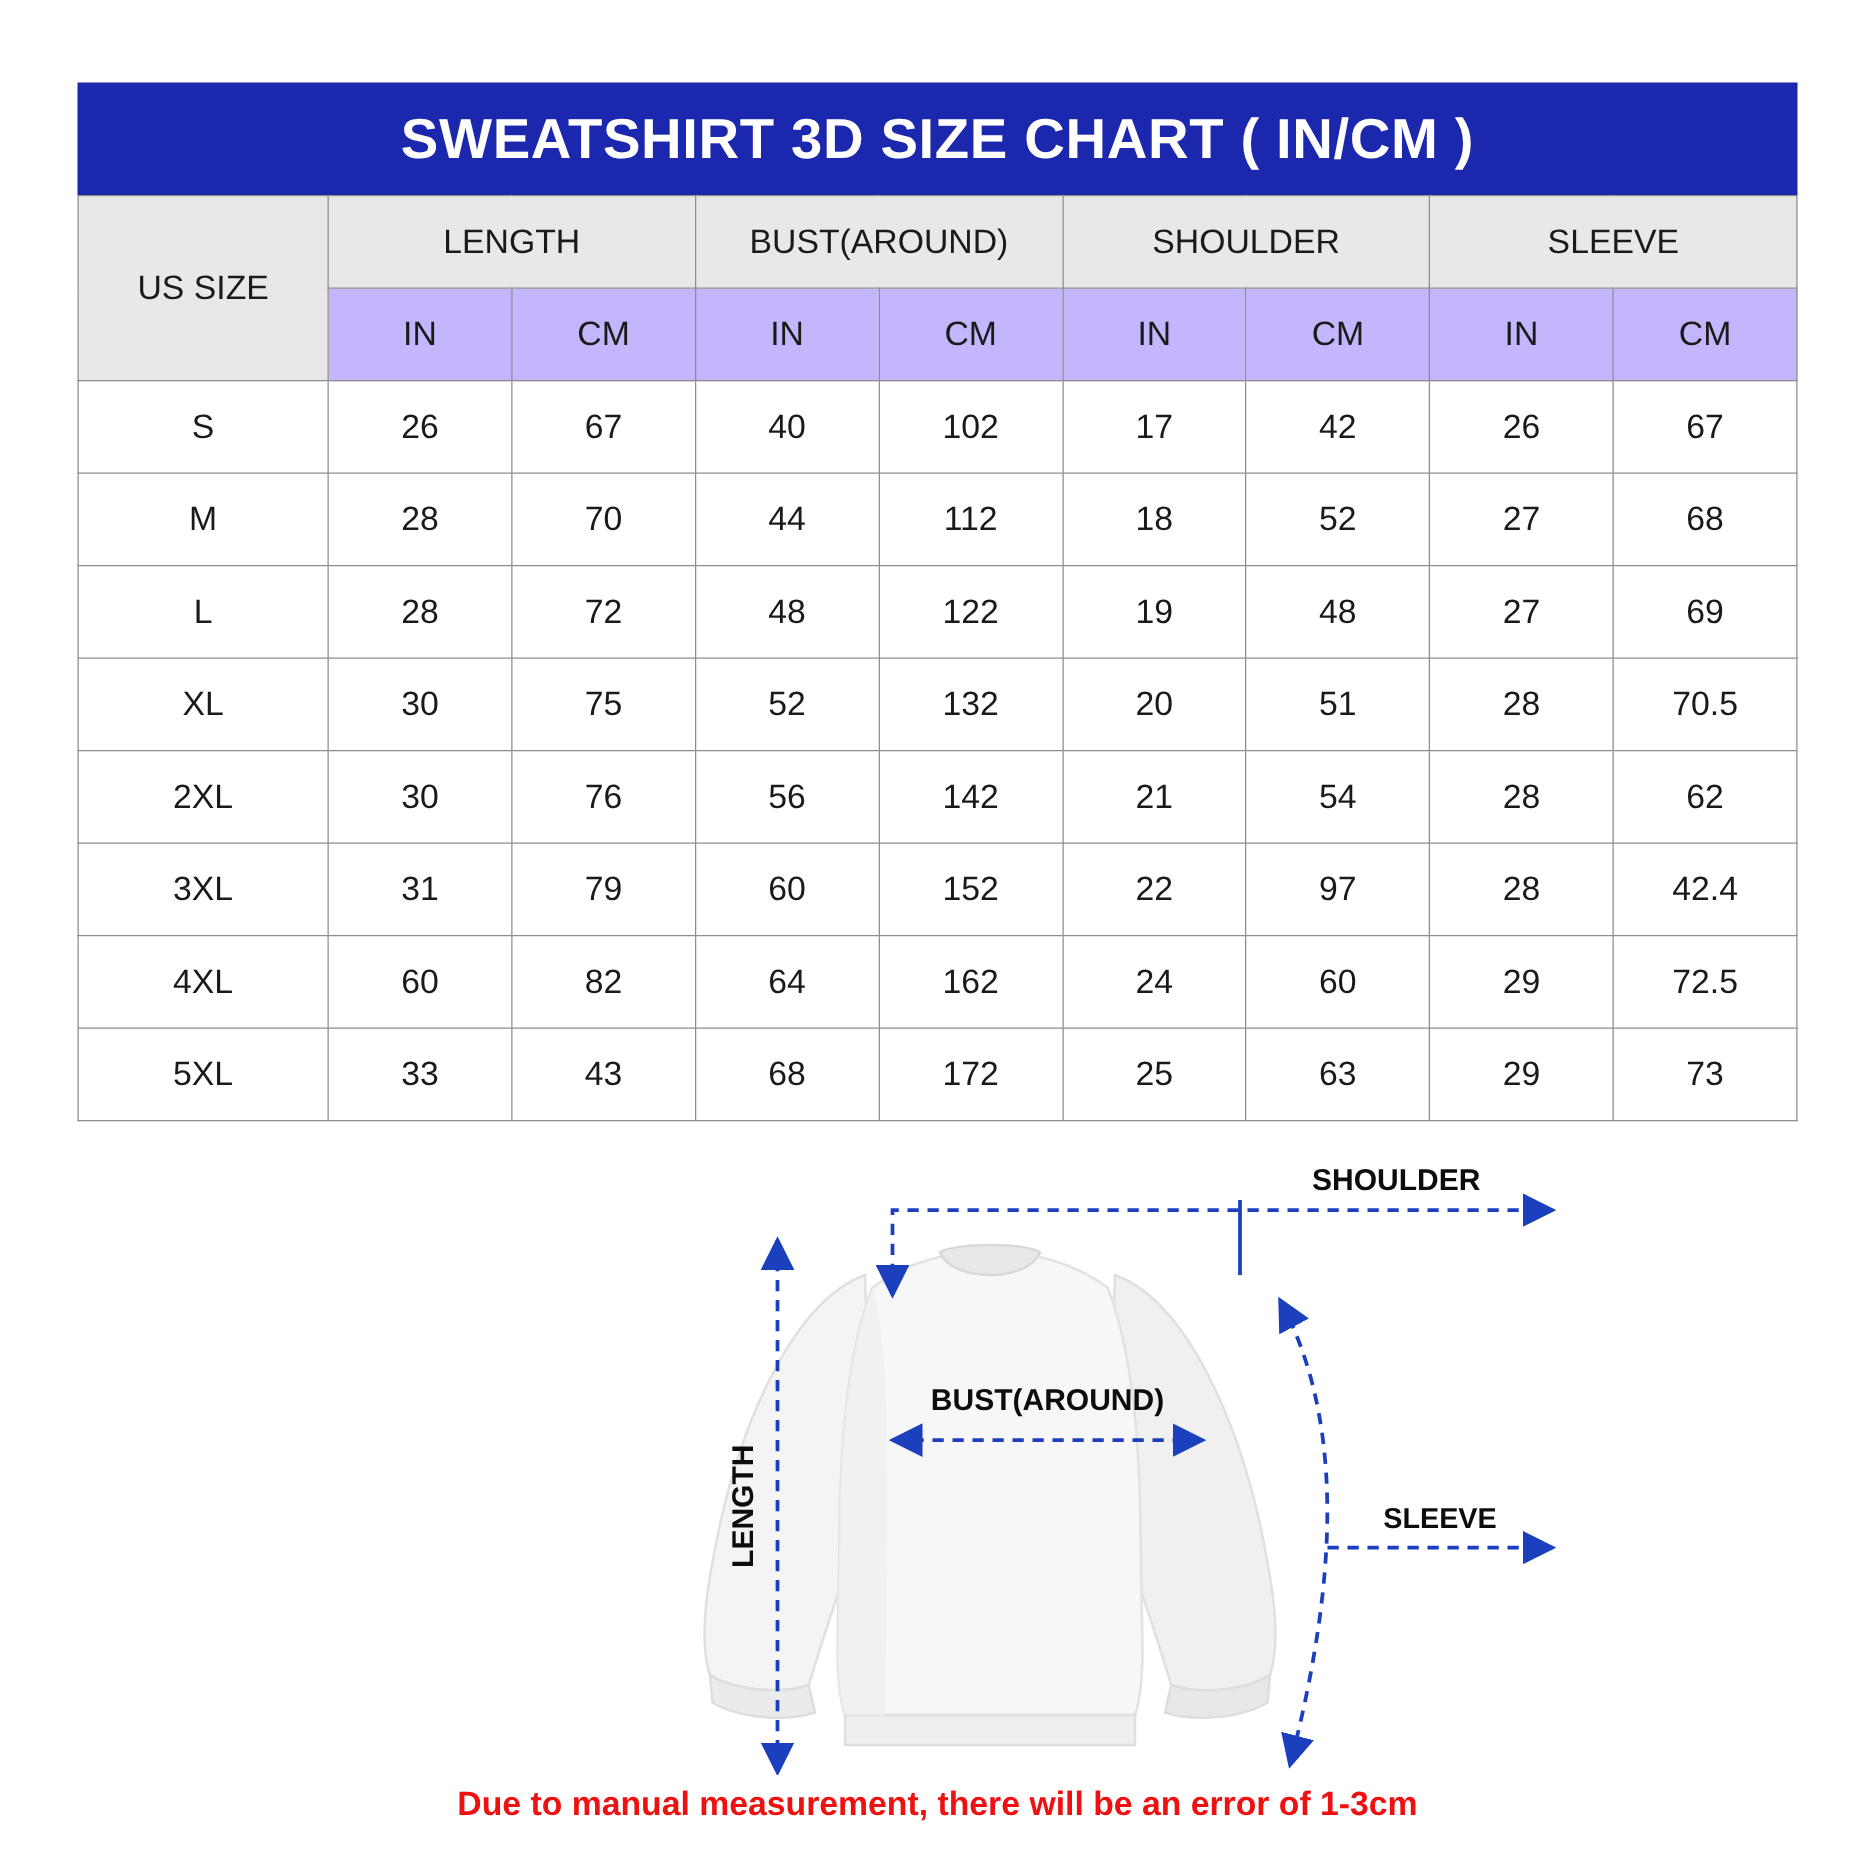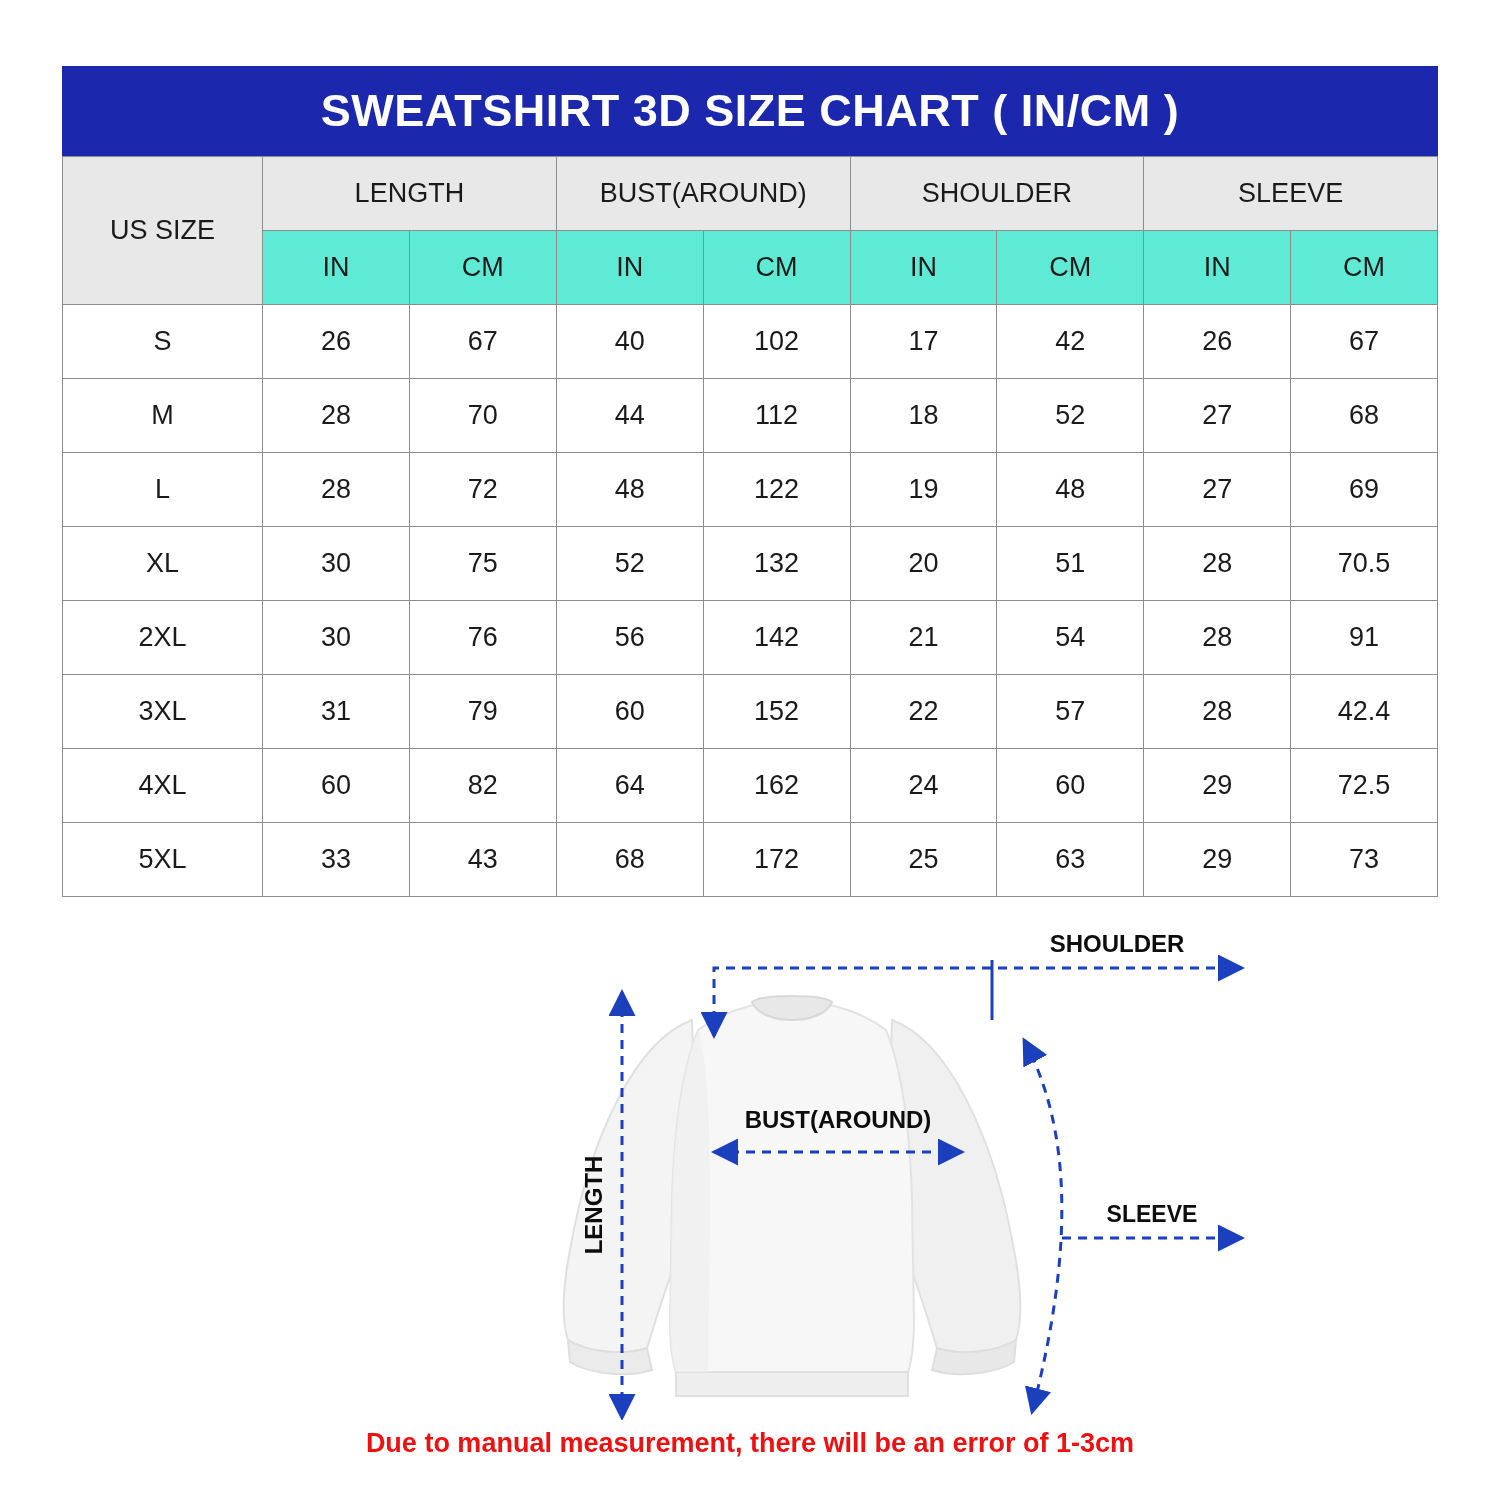--- a/index.html
+++ b/index.html
@@ -51,21 +51,21 @@
   .hdr-group {
     background: #e8e8e8;
     font-weight: bold;
     font-size: 29px;
     height: 86px;
   }
   .hdr-unit {
     font-weight: bold;
     font-size: 29px;
     height: 72px;
-    background: #5eead4;
+    background: #c4b5fd;
   }
   .col-size { width: 200px; }
 
   
   .diagram {
     position: absolute;
     left: 62px;
     top: 920px;
     width: 1376px;
     height: 500px;
@@ -170,30 +170,30 @@
         </tr>
         <tr>
           <td>2XL</td>
           <td>30</td>
           <td>76</td>
           <td>56</td>
           <td>142</td>
           <td>21</td>
           <td>54</td>
           <td>28</td>
-          <td>91</td>
+          <td>62</td>
         </tr>
         <tr>
           <td>3XL</td>
           <td>31</td>
           <td>79</td>
           <td>60</td>
           <td>152</td>
           <td>22</td>
-          <td>57</td>
+          <td>97</td>
           <td>28</td>
           <td>42.4</td>
         </tr>
         <tr>
           <td>4XL</td>
           <td>60</td>
           <td>82</td>
           <td>64</td>
           <td>162</td>
           <td>24</td>

